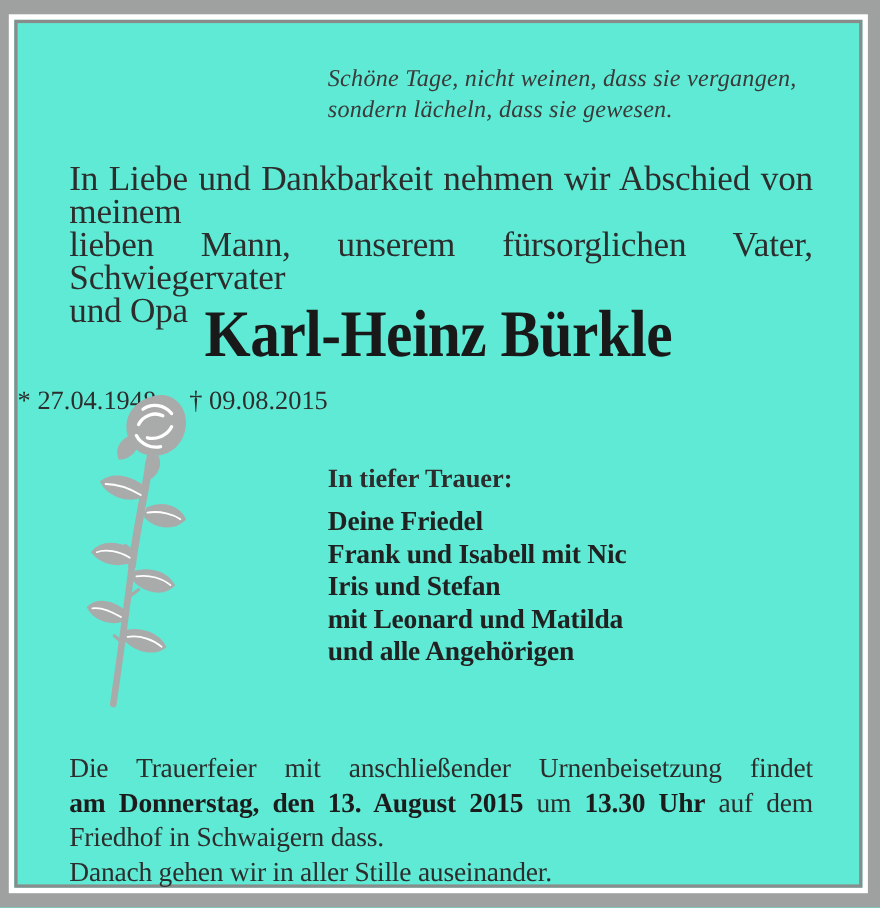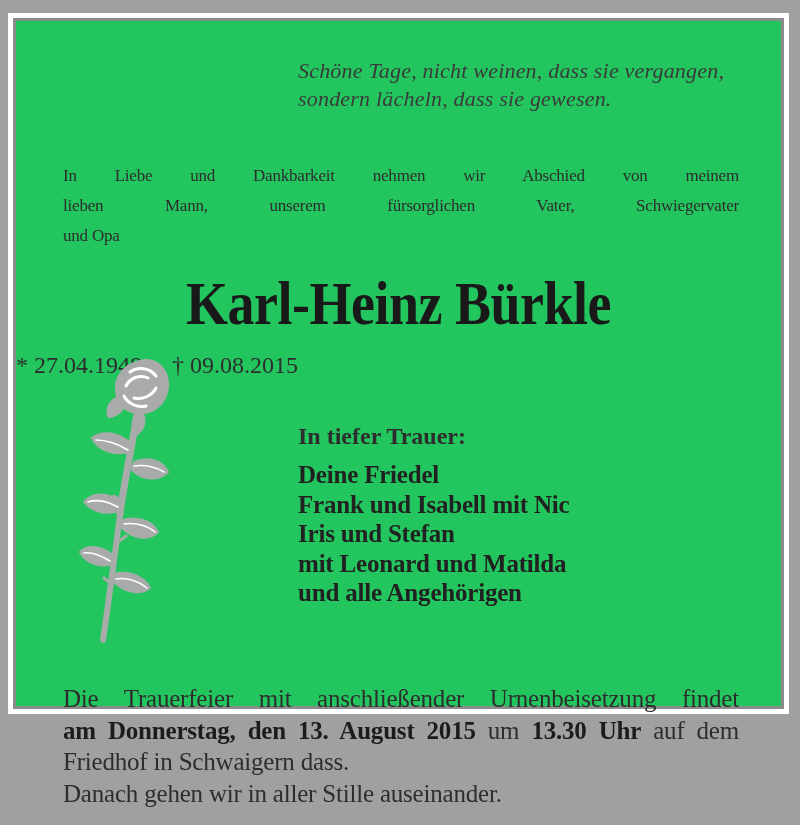--- a/index.html
+++ b/index.html
@@ -12,42 +12,42 @@
     position: relative;
     background: #9fa1a1;
     font-family: "Liberation Serif", "DejaVu Serif", serif;
     overflow: hidden;
   }
   .paper {
     position: absolute;
     left: 13px;
     top: 18px;
     width: 771px;
-    height: 691px;
+    height: 789px;
     box-sizing: border-box;
-    background: #22c55e;
+    background: #5eead4;
     border: 3px solid #8a8c8c;
     box-shadow: 0 0 0 5px #ffffff;
   }
   .epigraph {
     position: absolute;
     left: 282px;
     top: 36px;
     font-style: italic;
     font-size: 22px;
     line-height: 28px;
     color: #3a3a3a;
     letter-spacing: 0.2px;
   }
   .intro {
     position: absolute;
     left: 47px;
-    top: 140px;
+    top: 126px;
     width: 676px;
-    font-size: 17px;
+    font-size: 32px;
     line-height: 30px;
     color: #2d2d2d;
     letter-spacing: -0.2px;
   }
   .line-justify {
     text-align: justify;
     text-align-last: justify;
   }
   .line-left {
     text-align: right;

